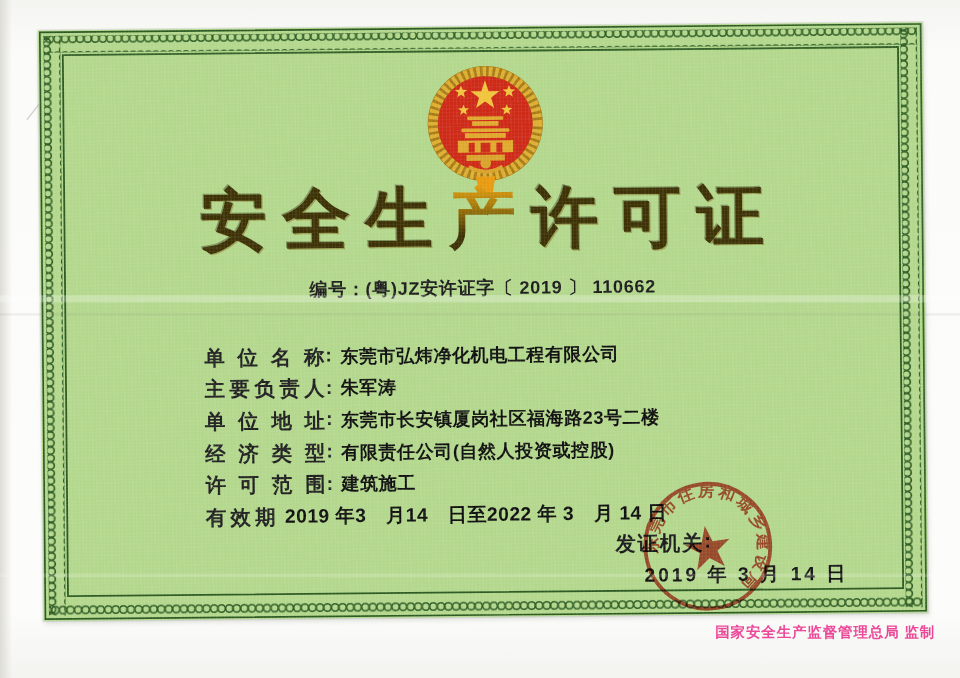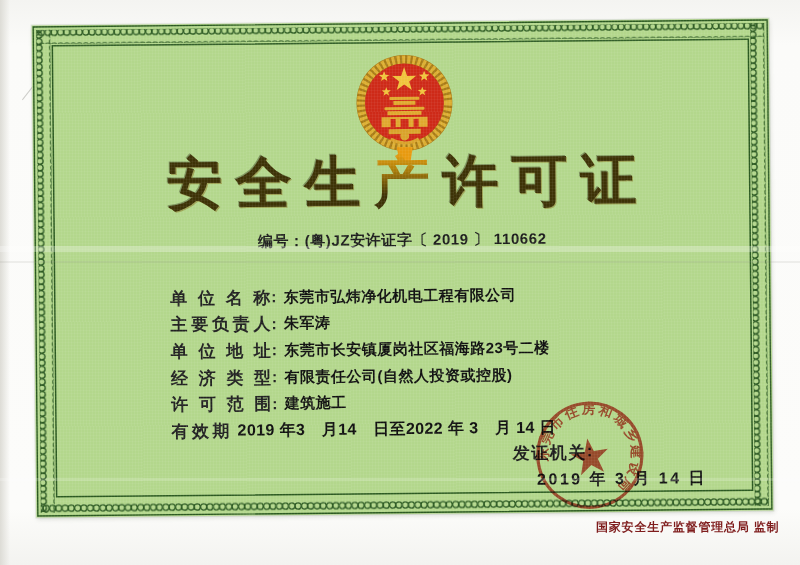--- a/index.html
+++ b/index.html
@@ -66,21 +66,21 @@
   .issuer-label{position:absolute;left:477px;top:421px;z-index:4;
     font-size:17px;font-weight:600;color:#1c1c1c;letter-spacing:1.5px;display:flex;}
   .issue-date{position:absolute;left:501px;top:449px;z-index:4;
     font-size:16px;font-weight:600;color:#141414;letter-spacing:2.5px;white-space:nowrap;}
   .seal{position:absolute;left:497px;top:378px;width:114px;height:114px;z-index:5;
     mix-blend-mode:multiply;opacity:.92;}
   .seal svg{width:100%;height:100%;}
 
   .footer{
     position:absolute;left:596px;top:519px;z-index:3;
-    font-size:12px;font-weight:bold;color:#7f1d1d;letter-spacing:.8px;white-space:nowrap;
+    font-size:12px;font-weight:bold;color:#ec4899;letter-spacing:.8px;white-space:nowrap;
   }
 </style>
 </head>
 <body>
 
 <div class="paper-edge-left"></div>
 <div class="fold-line"></div>
 <div class="scan-band sb1"></div>
 <div class="scan-band sb2"></div>
 <div class="scan-band sb3"></div>

